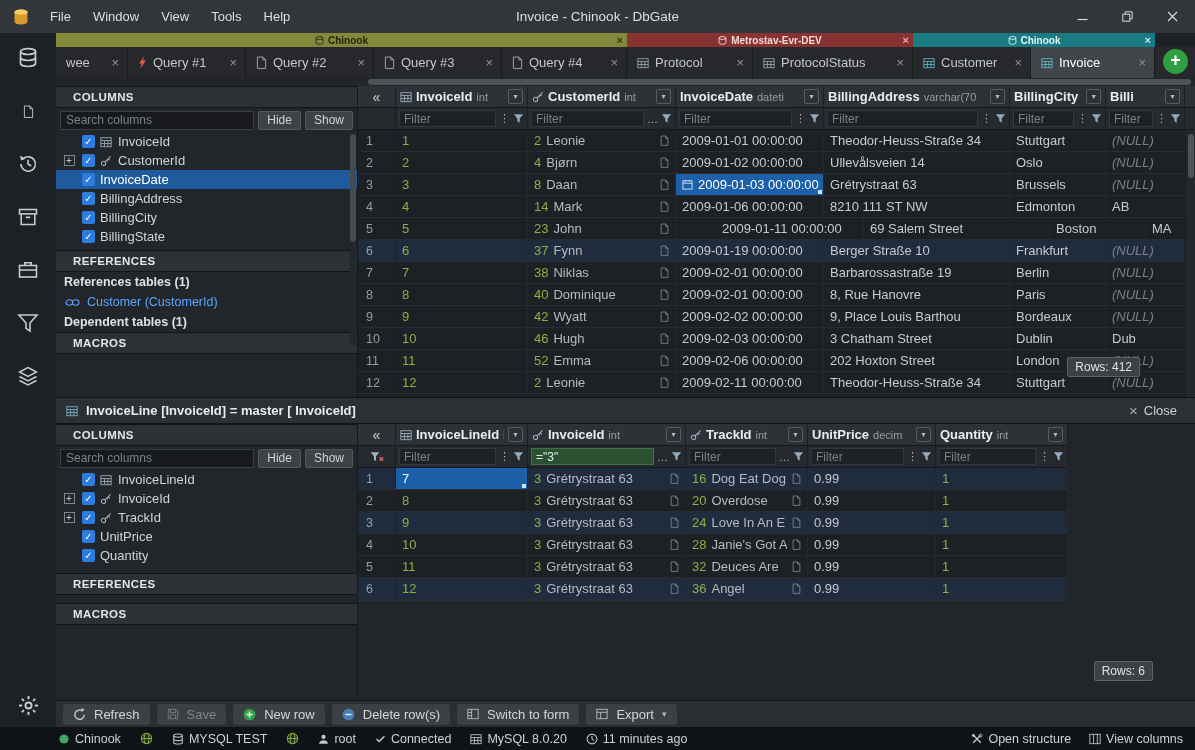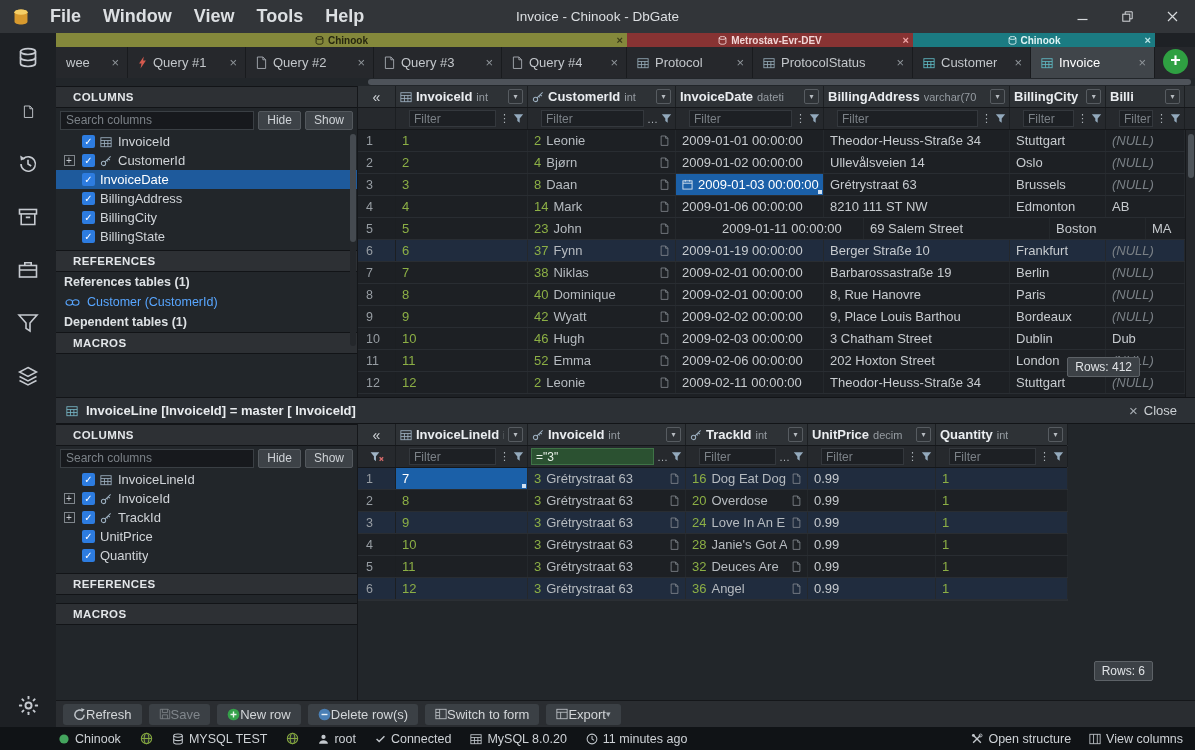--- a/index.html
+++ b/index.html
@@ -4,21 +4,21 @@
 <style>
   * { box-sizing: border-box; margin: 0; padding: 0; }
   html,body { background:#0b0d0f; }
   body { font-family:"Liberation Sans","DejaVu Sans",sans-serif; }
   .app { position:relative; width:1195px; height:750px; background:#22262a; color:#c9cdd1; font-size:13px; overflow:hidden; user-select:none; }
 
   
   .titlebar { position:absolute; top:0; left:0; right:0; height:33px; background:#323539; display:flex; align-items:center; color:#dcdfe2; z-index:10; }
   .logo { display:flex; margin:0 9px 0 12px; }
   .menus { display:flex; }
-  .menu-item { padding:0 11px; line-height:33px; font-size:18px;font-weight:bold; }
+  .menu-item { padding:0 11px; line-height:33px; font-size:13px; }
   .title-text { position:absolute; left:0; right:0; text-align:center; font-size:13.5px; pointer-events:none; }
   .win-controls { margin-left:auto; display:flex; height:33px; position:relative; z-index:2; }
   .win-btn { width:45px; display:flex; align-items:center; justify-content:center; color:#d6d9dc; }
 
   
   .tabgroups { position:absolute; top:33px; left:56px; right:0; height:14px; background:#1e2125; z-index:5; }
   .tabgroup { position:absolute; top:0; height:14px; display:flex; align-items:center; justify-content:center; font-size:10px; font-weight:bold; }
   .tg-icon { display:flex; margin-right:4px; }
   .tg-label { white-space:nowrap; }
   .tg-close { position:absolute; right:4px; top:0; line-height:14px; font-size:11px; }
@@ -70,21 +70,21 @@
   .corner-cell { flex:none; width:38px; display:flex; align-items:center; justify-content:center; color:#d2d6da; font-size:14px; border-right:1px solid #1c1f22; }
   .gh-cell { flex:none; display:flex; align-items:center; gap:4px; padding:0 4px; border-right:1px solid #1c1f22; overflow:hidden; }
   .gh-icon { flex:none; display:flex; color:#9db0c0; }
   .gh-name { font-weight:bold; font-size:13px; color:#eaedf0; white-space:nowrap; }
   .gh-type { font-size:11px; color:#969ca2; white-space:nowrap; overflow:hidden; }
   .gh-dd { margin-left:auto; flex:none; width:15px; height:15px; border:1px solid #575c61; border-radius:2px; color:#b6bbc0; font-size:8px; display:flex; align-items:center; justify-content:center; }
   .filter-row { display:flex; height:22px; background:#26292d; border-bottom:1px solid #15171a; }
   .f-corner { flex:none; width:38px; border-right:1px solid #1c1f22; display:flex; align-items:center; justify-content:center; }
   .f-cell { flex:none; display:flex; align-items:center; gap:3px; padding:0 3px; border-right:1px solid #1c1f22; overflow:hidden; }
   .f-input { flex:1; min-width:0; height:17px; background:#1d2024; border:1px solid #34383d; font-size:12px; display:flex; align-items:center; padding:0 4px; color:#d3d7db; overflow:hidden; white-space:nowrap; }
-  .f-input.ph { color:#7b8187;margin-left:10px; }
+  .f-input.ph { color:#7b8187; }
   .f-input.active { background:#2b5131; border-color:#3f7347; color:#e8f0e8; }
   .f-menu { flex:none; color:#aeb4ba; font-size:11px; width:11px; text-align:center; }
   .f-funnel { flex:none; display:flex; color:#93a9bc; }
   .grid-row { display:flex; height:22px; background:#1d2024; border-bottom:1px solid #292d32; }
   .grid-row.tinted { background:#202c3e; }
   .rownum-cell { flex:none; width:38px; padding:0 4px 0 8px; display:flex; align-items:center; font-size:12.5px; color:#979da3; border-right:1px solid #1c1f22; }
   .g-cell { flex:none; position:relative; display:flex; align-items:center; gap:5px; padding:0 6px; border-right:1px solid #24282c; font-size:13px; color:#c7cbcf; overflow:hidden; white-space:nowrap; }
   .g-cell .green { color:#8caf45; }
   .fk-label { color:#b6bbc0; overflow:hidden; }
   .cell-doc { margin-left:auto; flex:none; display:flex; color:#8c9298; }
@@ -101,21 +101,21 @@
 
   
   .master-bar { position:absolute; left:56px; top:397px; right:0; height:27px; background:#2c3035; border-top:1px solid #121417; border-bottom:1px solid #121417; display:flex; align-items:center; gap:8px; padding:0 10px; }
   .mb-icon { display:flex; color:#76b4c4; }
   .mb-label { font-weight:bold; font-size:13px; color:#e8ebee; white-space:nowrap; }
   .mb-close { margin-left:auto; display:flex; align-items:center; gap:6px; color:#ccd0d4; font-size:13px; padding-right:8px; }
   .mb-x { font-size:15px; color:#a6acb2; }
 
   
   .toolbar { position:absolute; left:56px; right:0; top:700px; height:27px; background:#2a2d31; border-top:1px solid #15171a; display:flex; align-items:center; gap:7px; padding-left:7px; }
-  .tb-btn { height:21px; background:#3b4045; border:none; border-radius:3px; display:flex; align-items:center; gap:0; padding:0 10px; color:#d3d6d9; font-size:13px; font-family:inherit; }
+  .tb-btn { height:21px; background:#3b4045; border:none; border-radius:3px; display:flex; align-items:center; gap:8px; padding:0 10px; color:#d3d6d9; font-size:13px; font-family:inherit; }
   .tb-btn.disabled { color:#80868c; }
   .tb-btn.disabled .tb-icon { opacity:.5; }
   .tb-icon { display:flex; color:#bdc2c7; }
   .tb-caret { font-size:9px; color:#aeb4ba; }
 
   
   .statusbar { position:absolute; left:0; right:0; bottom:0; height:23px; background:#101316; display:flex; align-items:center; padding:0 12px 0 58px; font-size:12.5px; color:#ced2d6; }
   .sb-left { display:flex; align-items:center; gap:19px; }
   .sb-right { margin-left:auto; display:flex; align-items:center; gap:18px; }
   .sb-item { display:flex; align-items:center; gap:5px; white-space:nowrap; }

